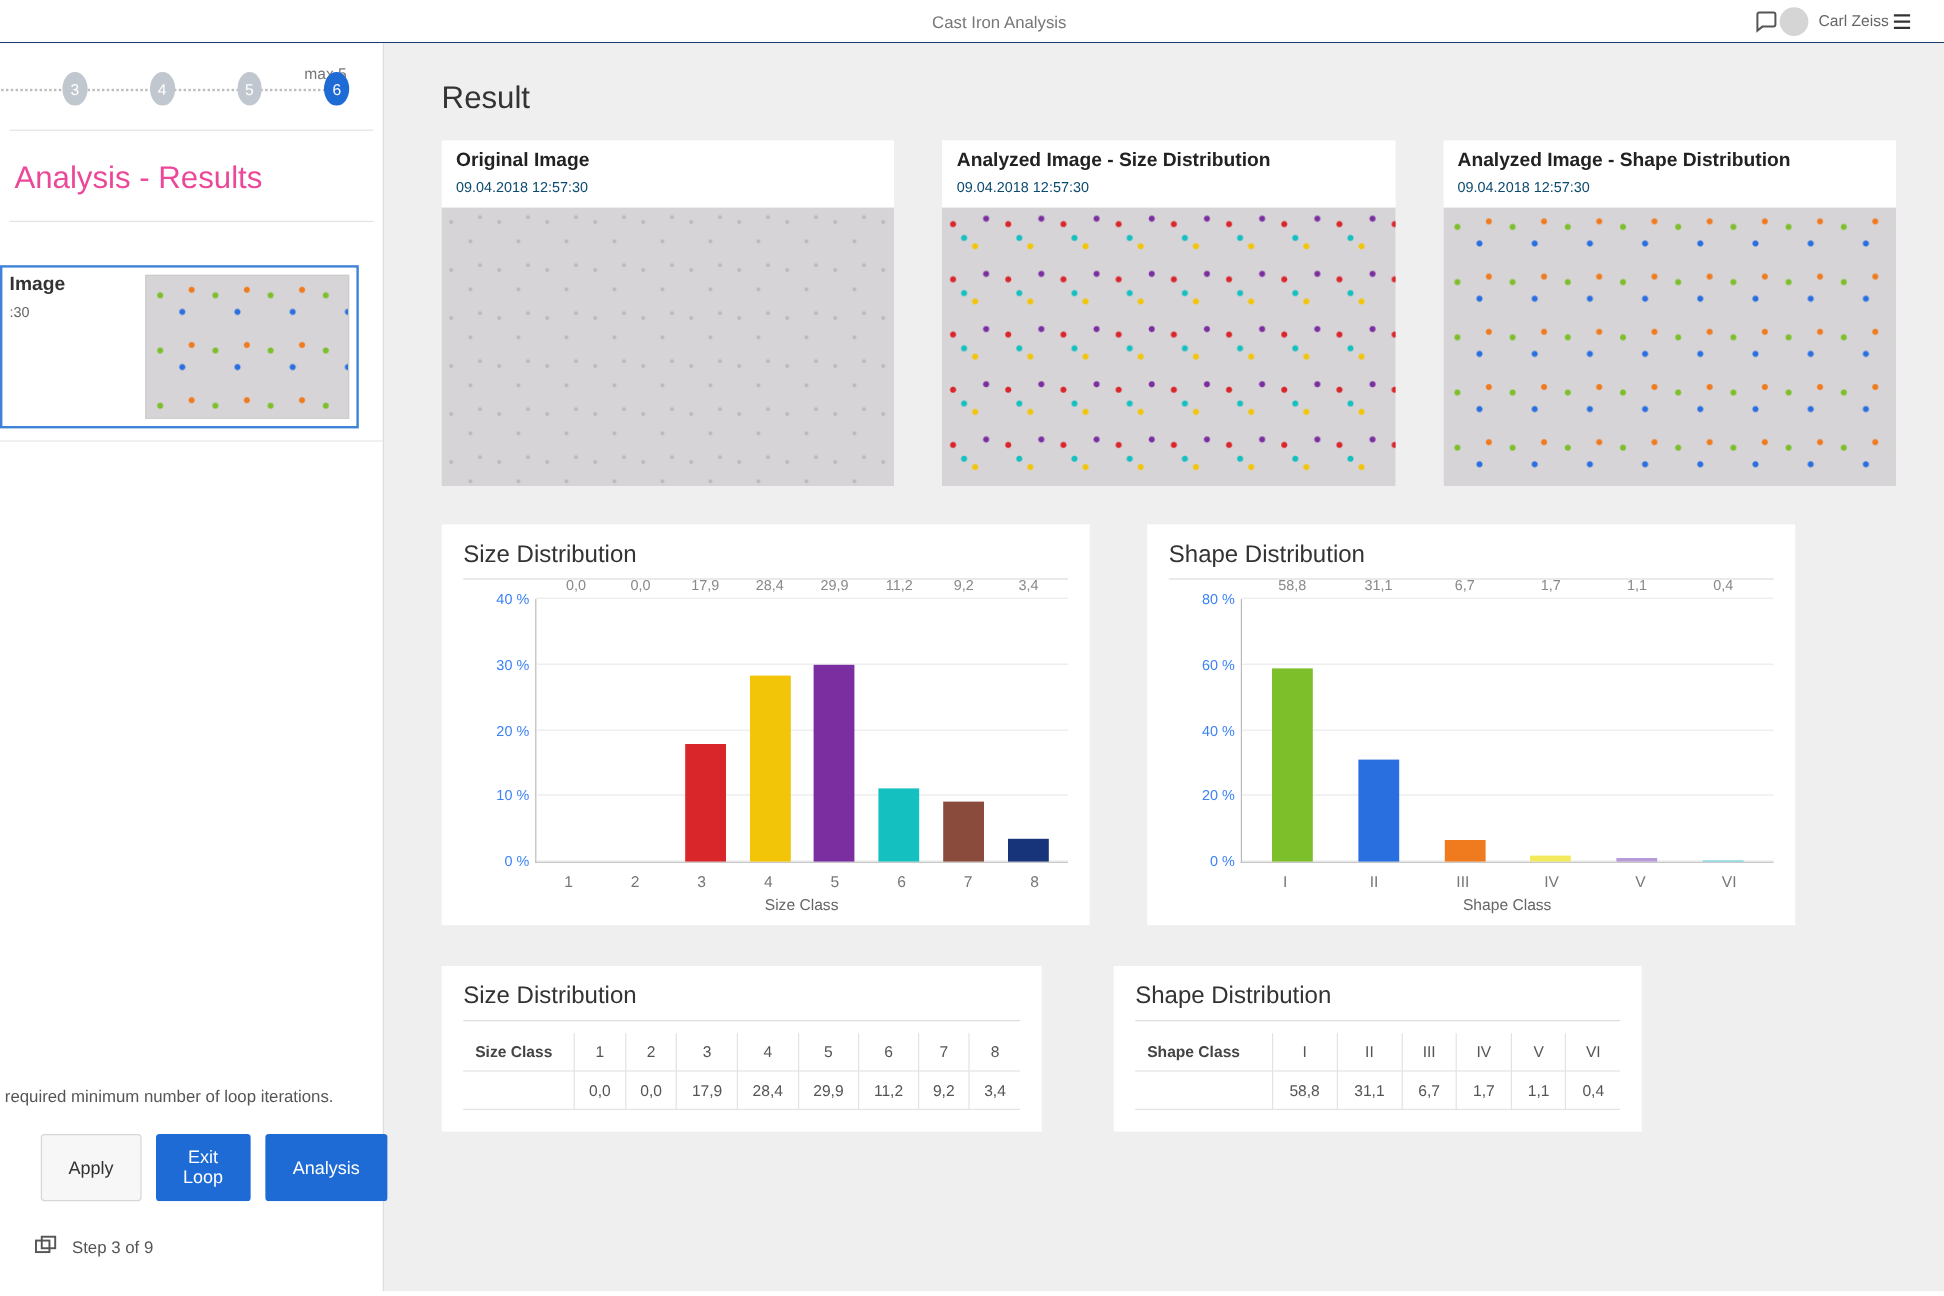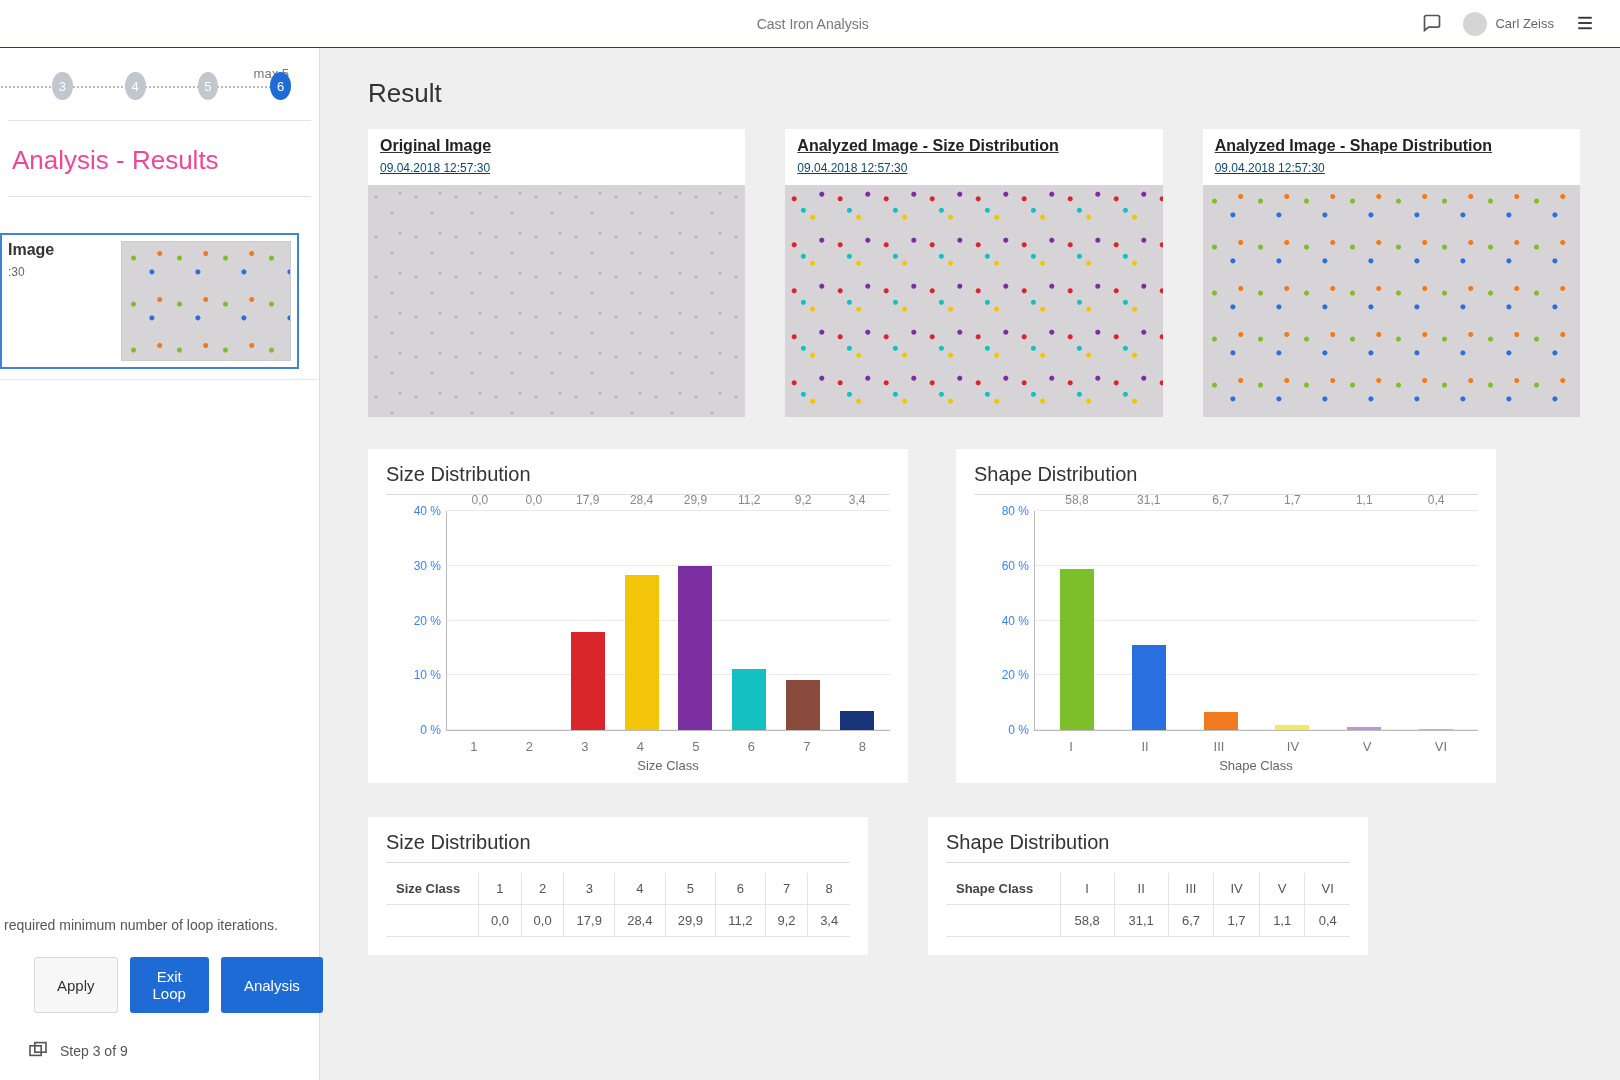--- a/index.html
+++ b/index.html
@@ -1,19 +1,19 @@
 <!DOCTYPE html>
 <html><head>
 <meta charset="utf-8">
 <style>
 * { box-sizing: border-box; margin: 0; padding: 0; }
 body { font-family: "Segoe UI", Arial, sans-serif; background: #fff; color: #333; width: 1620px; height: 1080px; overflow: hidden; }
-.topbar { height: 48px; border-bottom: 1px solid #1a3d6d; display: flex; align-items: center; justify-content: space-between; padding: 0 24px; background: #fff; }
+.topbar { height: 36px; border-bottom: 1px solid #1a3d6d; display: flex; align-items: center; justify-content: space-between; padding: 0 24px; background: #fff; }
 .topbar-title { flex: 1; text-align: center; font-size: 14px; color: #777; }
-.topbar-right { display: flex; align-items: flex-start; gap: 20px; }
+.topbar-right { display: flex; align-items: center; }
 .topbar-right .icon { width: 22px; height: 22px; display: inline-flex; align-items: center; justify-content: center; color: #555; }
 .avatar { width: 24px; height: 24px; border-radius: 50%; background: #d5d5d5; display: inline-block; }
 .user-name { font-size: 13px; color: #666; }
 
 .layout { display: flex; height: 1040px; }
 .sidebar { width: 320px; background: #fff; border-right: 1px solid #ddd; position: relative; display: flex; flex-direction: column; }
 .stepper-wrap { padding: 24px 0 12px; position: relative; }
 .stepper-max { position: absolute; right: 30px; top: 18px; font-size: 13px; color: #777; }
 .stepper { display: flex; align-items: center; justify-content: flex-end; padding-right: 28px; gap: 0; position: relative; }
 .stepper-line { position: absolute; top: 50%; left: -10px; right: 40px; border-top: 2px dotted #bbb; z-index: 0; }
@@ -31,21 +31,21 @@
 .hint { font-size: 14px; color: #555; margin-bottom: 24px; }
 .btn-row { display: flex; gap: 12px; }
 .btn { padding: 10px 22px; font-size: 15px; border-radius: 3px; border: 1px solid transparent; cursor: pointer; }
 .btn-default { background: #f7f7f7; border: 1px solid #d7d7d7; color: #333; margin-left: 30px; }
 .btn-primary { background: #1e6bd6; color: #fff; }
 .step-footer { display: flex; align-items: center; gap: 12px; margin-top: 28px; padding-left: 24px; color: #555; font-size: 14px; }
 
 .content { flex: 1; background: #efefef; padding: 30px 40px 0 48px; overflow: hidden; }
 .page-heading { font-size: 26px; font-weight: 400; color: #333; margin-bottom: 20px; }
 .cards-row { display: flex; gap: 40px; }
-.img-card { width: 410px; background: #fff; text-decoration: underline; }
+.img-card { width: 410px; background: #fff; }
 .img-card-head { padding: 8px 12px 10px; }
 .img-card-title { font-size: 16px; font-weight: 600; color: #222; }
 .img-card-time { font-size: 12px; color: #0c4a6e; margin-top: 6px; }
 .img-card-body { height: 232px; background: #d7d4d7; }
 
 .charts-row { display: flex; gap: 48px; margin-top: 32px; }
 .chart-card { background: #fff; padding: 14px 18px 10px; }
 .chart-card.size { width: 540px; }
 .chart-card.shape { width: 540px; }
 .chart-title { font-size: 20px; font-weight: 400; color: #333; padding-bottom: 8px; border-bottom: 1px solid #ddd; }

